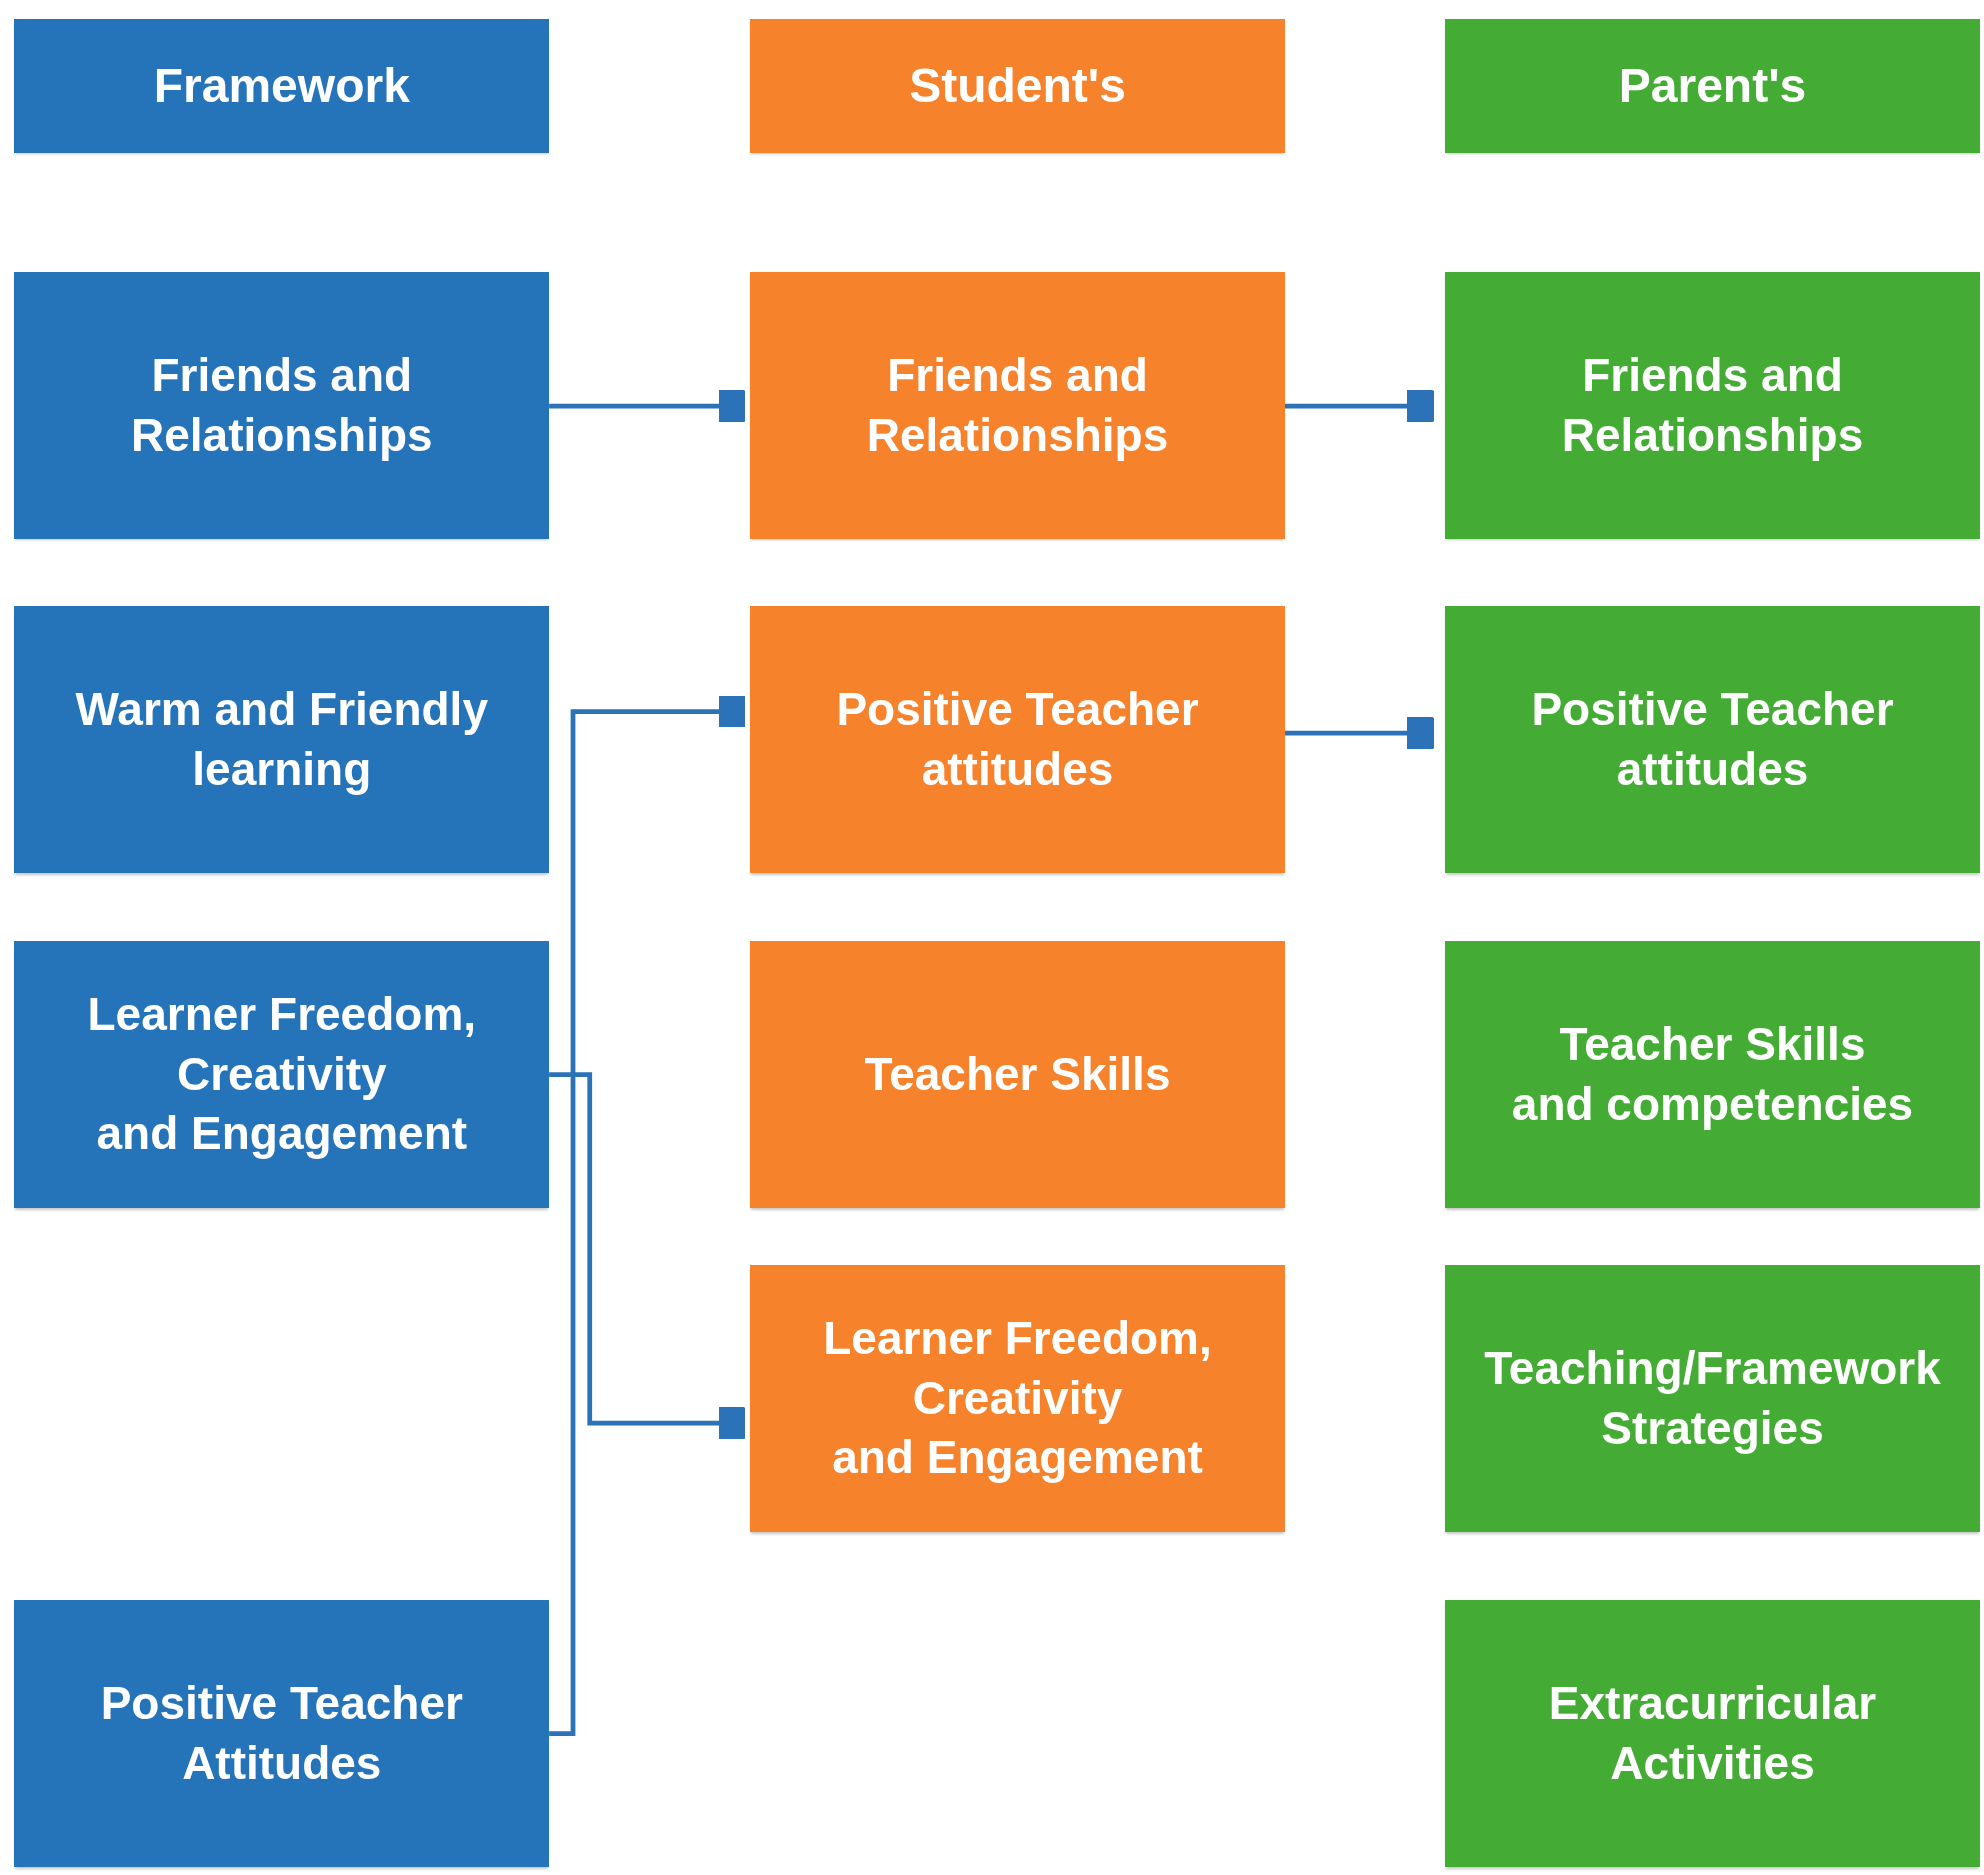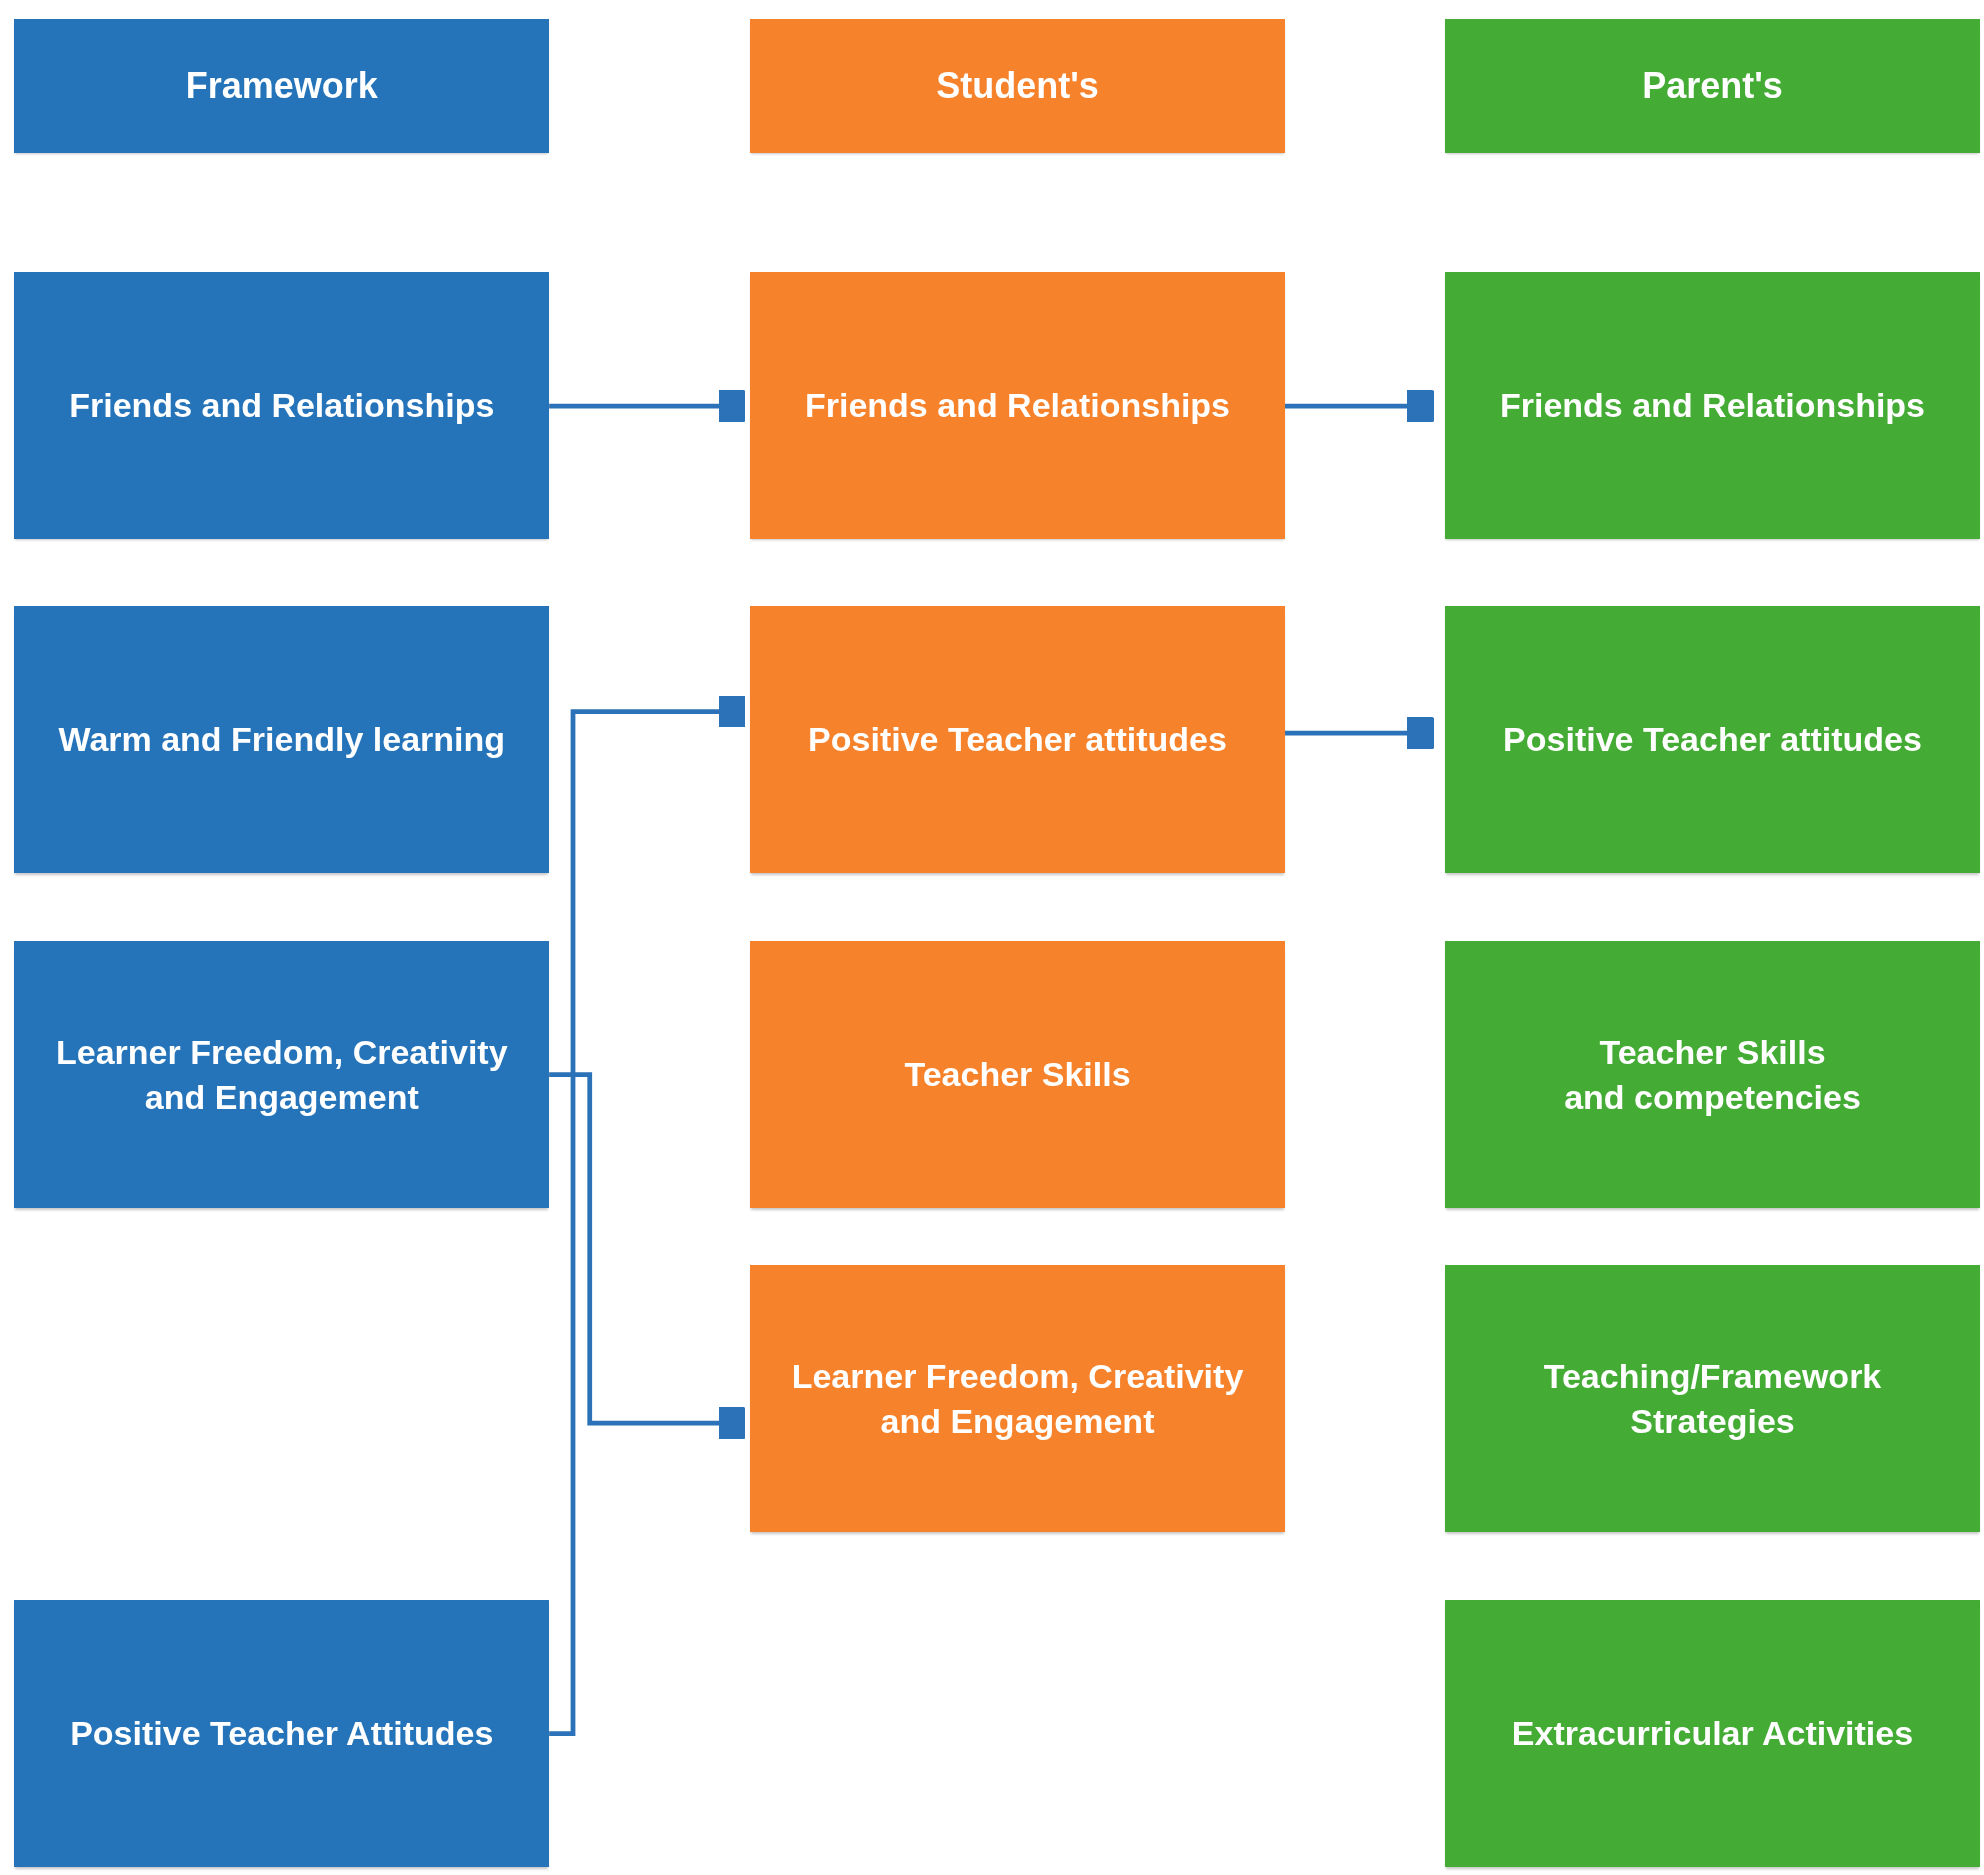--- a/index.html
+++ b/index.html
@@ -20,28 +20,28 @@
   .box{
     position:absolute;
     width:535px;
     height:267px;
     display:flex;
     align-items:center;
     justify-content:center;
     text-align:center;
     color:#ffffff;
     font-weight:700;
-    font-size:34px;
+    font-size:46px;
     line-height:1.3;
     white-space:pre-line;
     padding:0 22px;
     box-sizing:border-box;
     box-shadow:0 2.9px 2.4px -1.4px rgba(130,130,130,0.45);
   }
-  .hdr{height:134px;font-size:36px;}
+  .hdr{height:134px;font-size:48px;}
   .c0{left:14.3px;}
   .c1{left:750px;}
   .c2{left:1437px;}
   .r0{top:19px;}
   .r1{top:272px;}
   .r2{top:606px;}
   .r3{top:941px;}
   .r4{top:1265px;}
   .r5{top:1600px;}
   .blue{background:var(--blue);}

